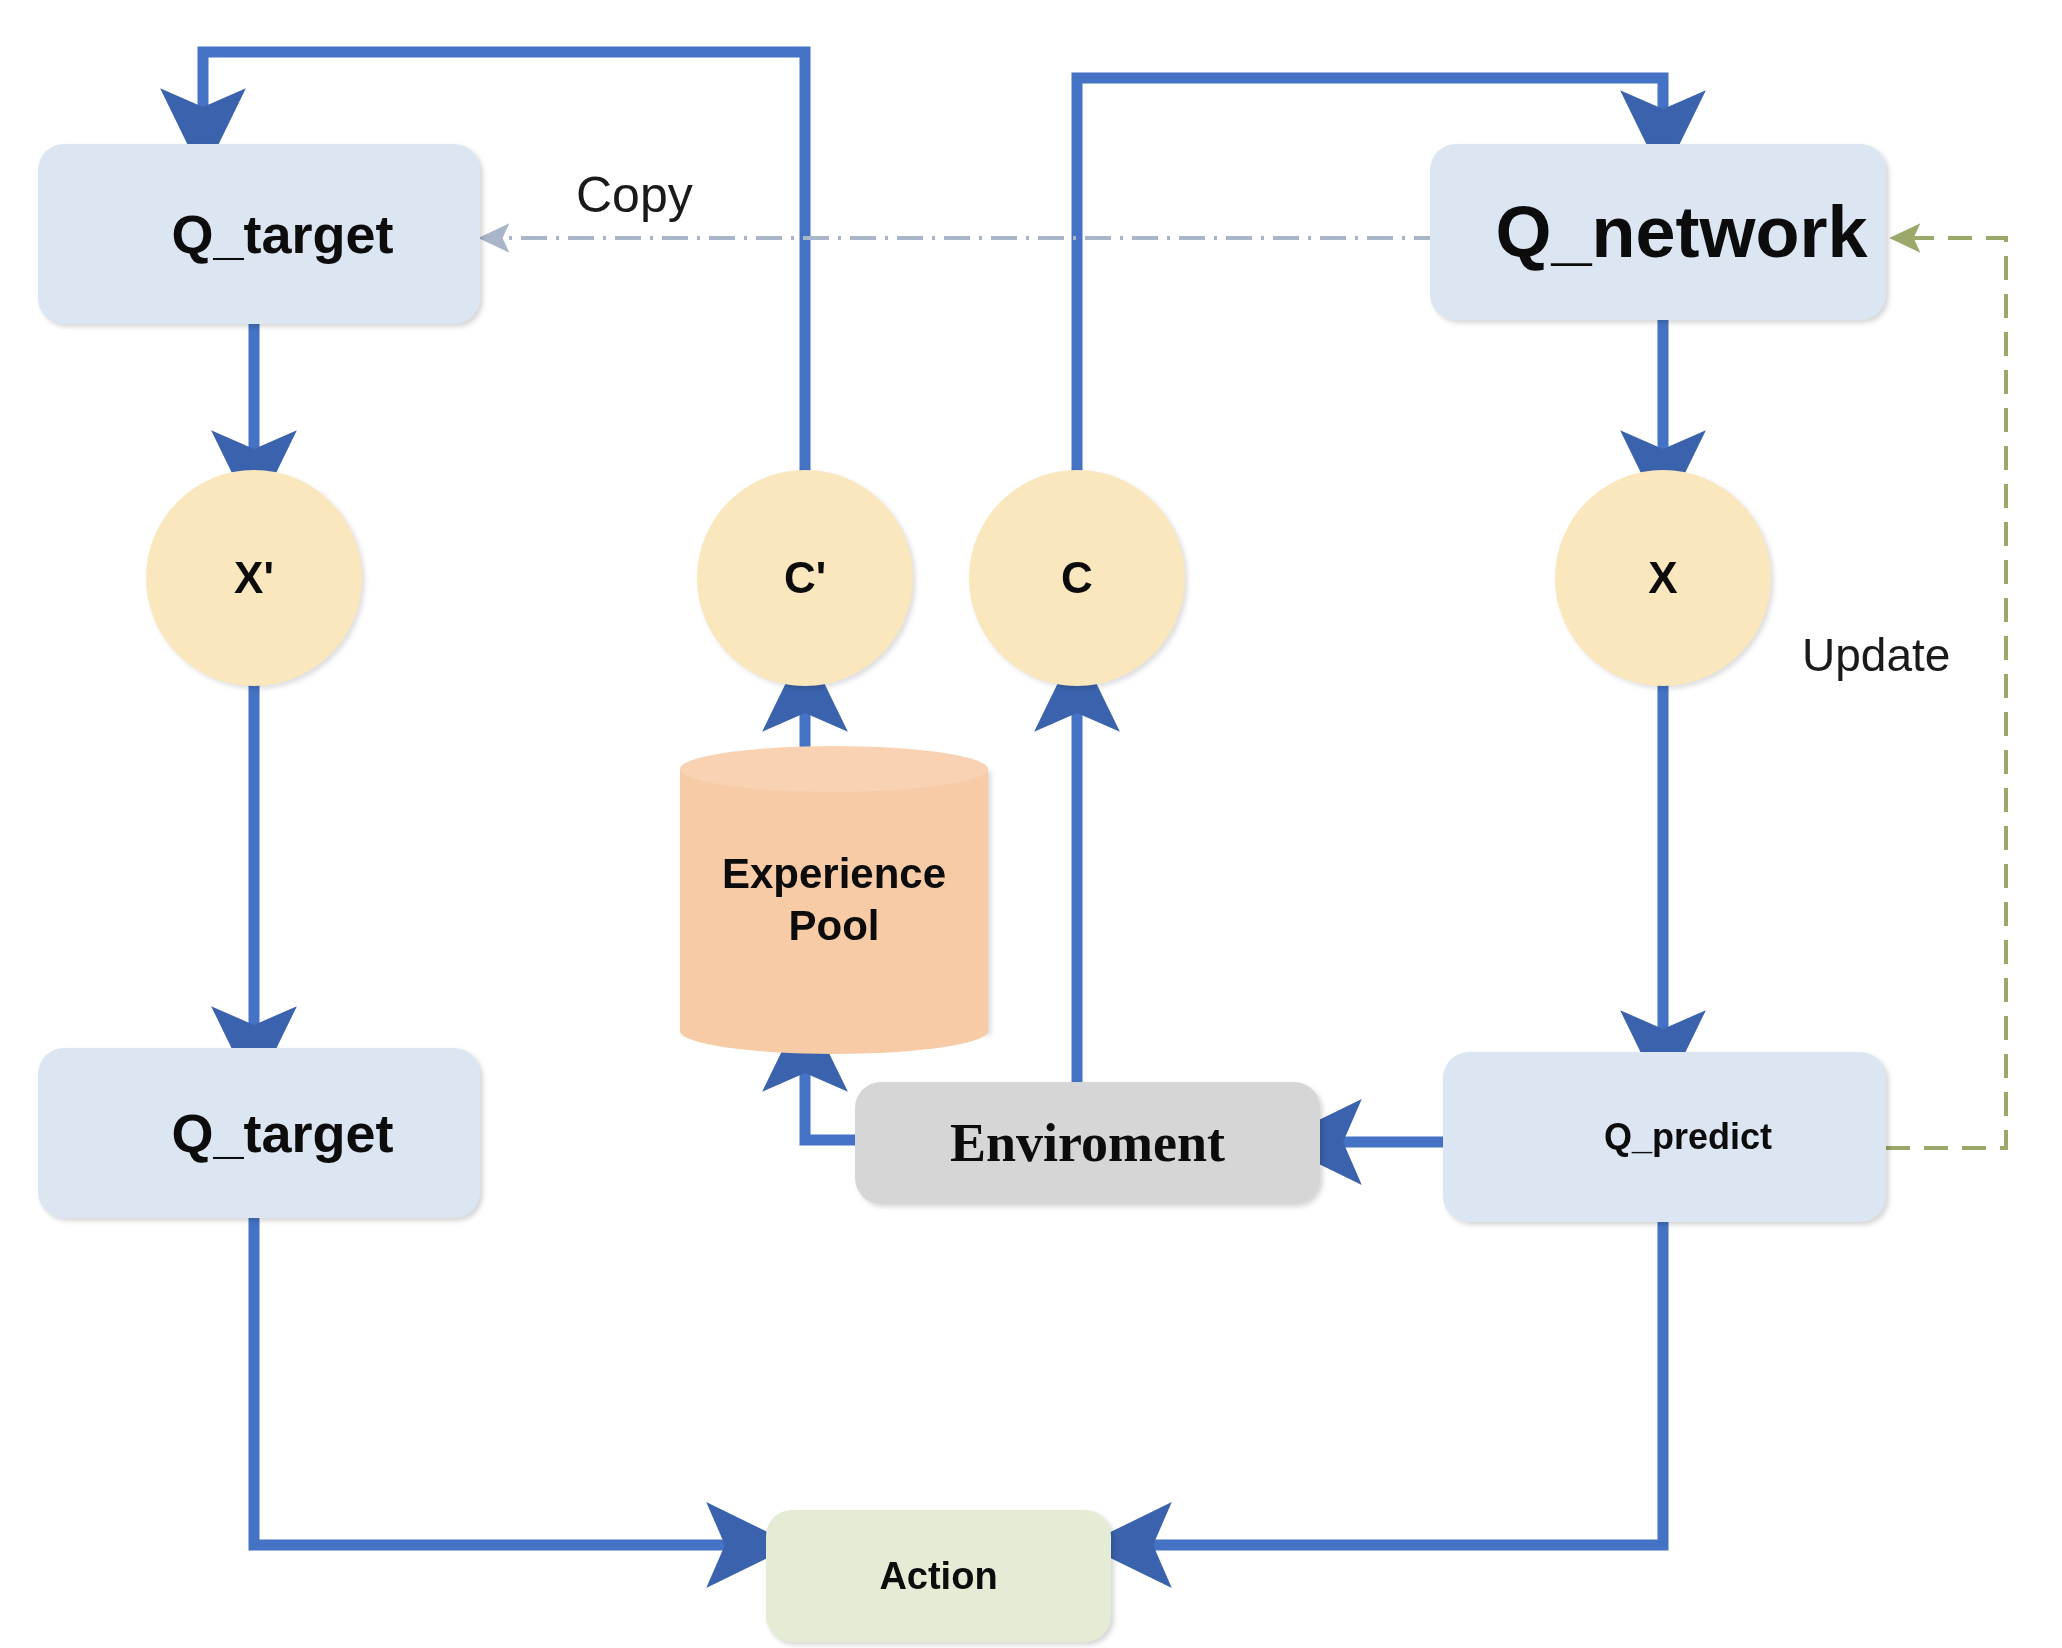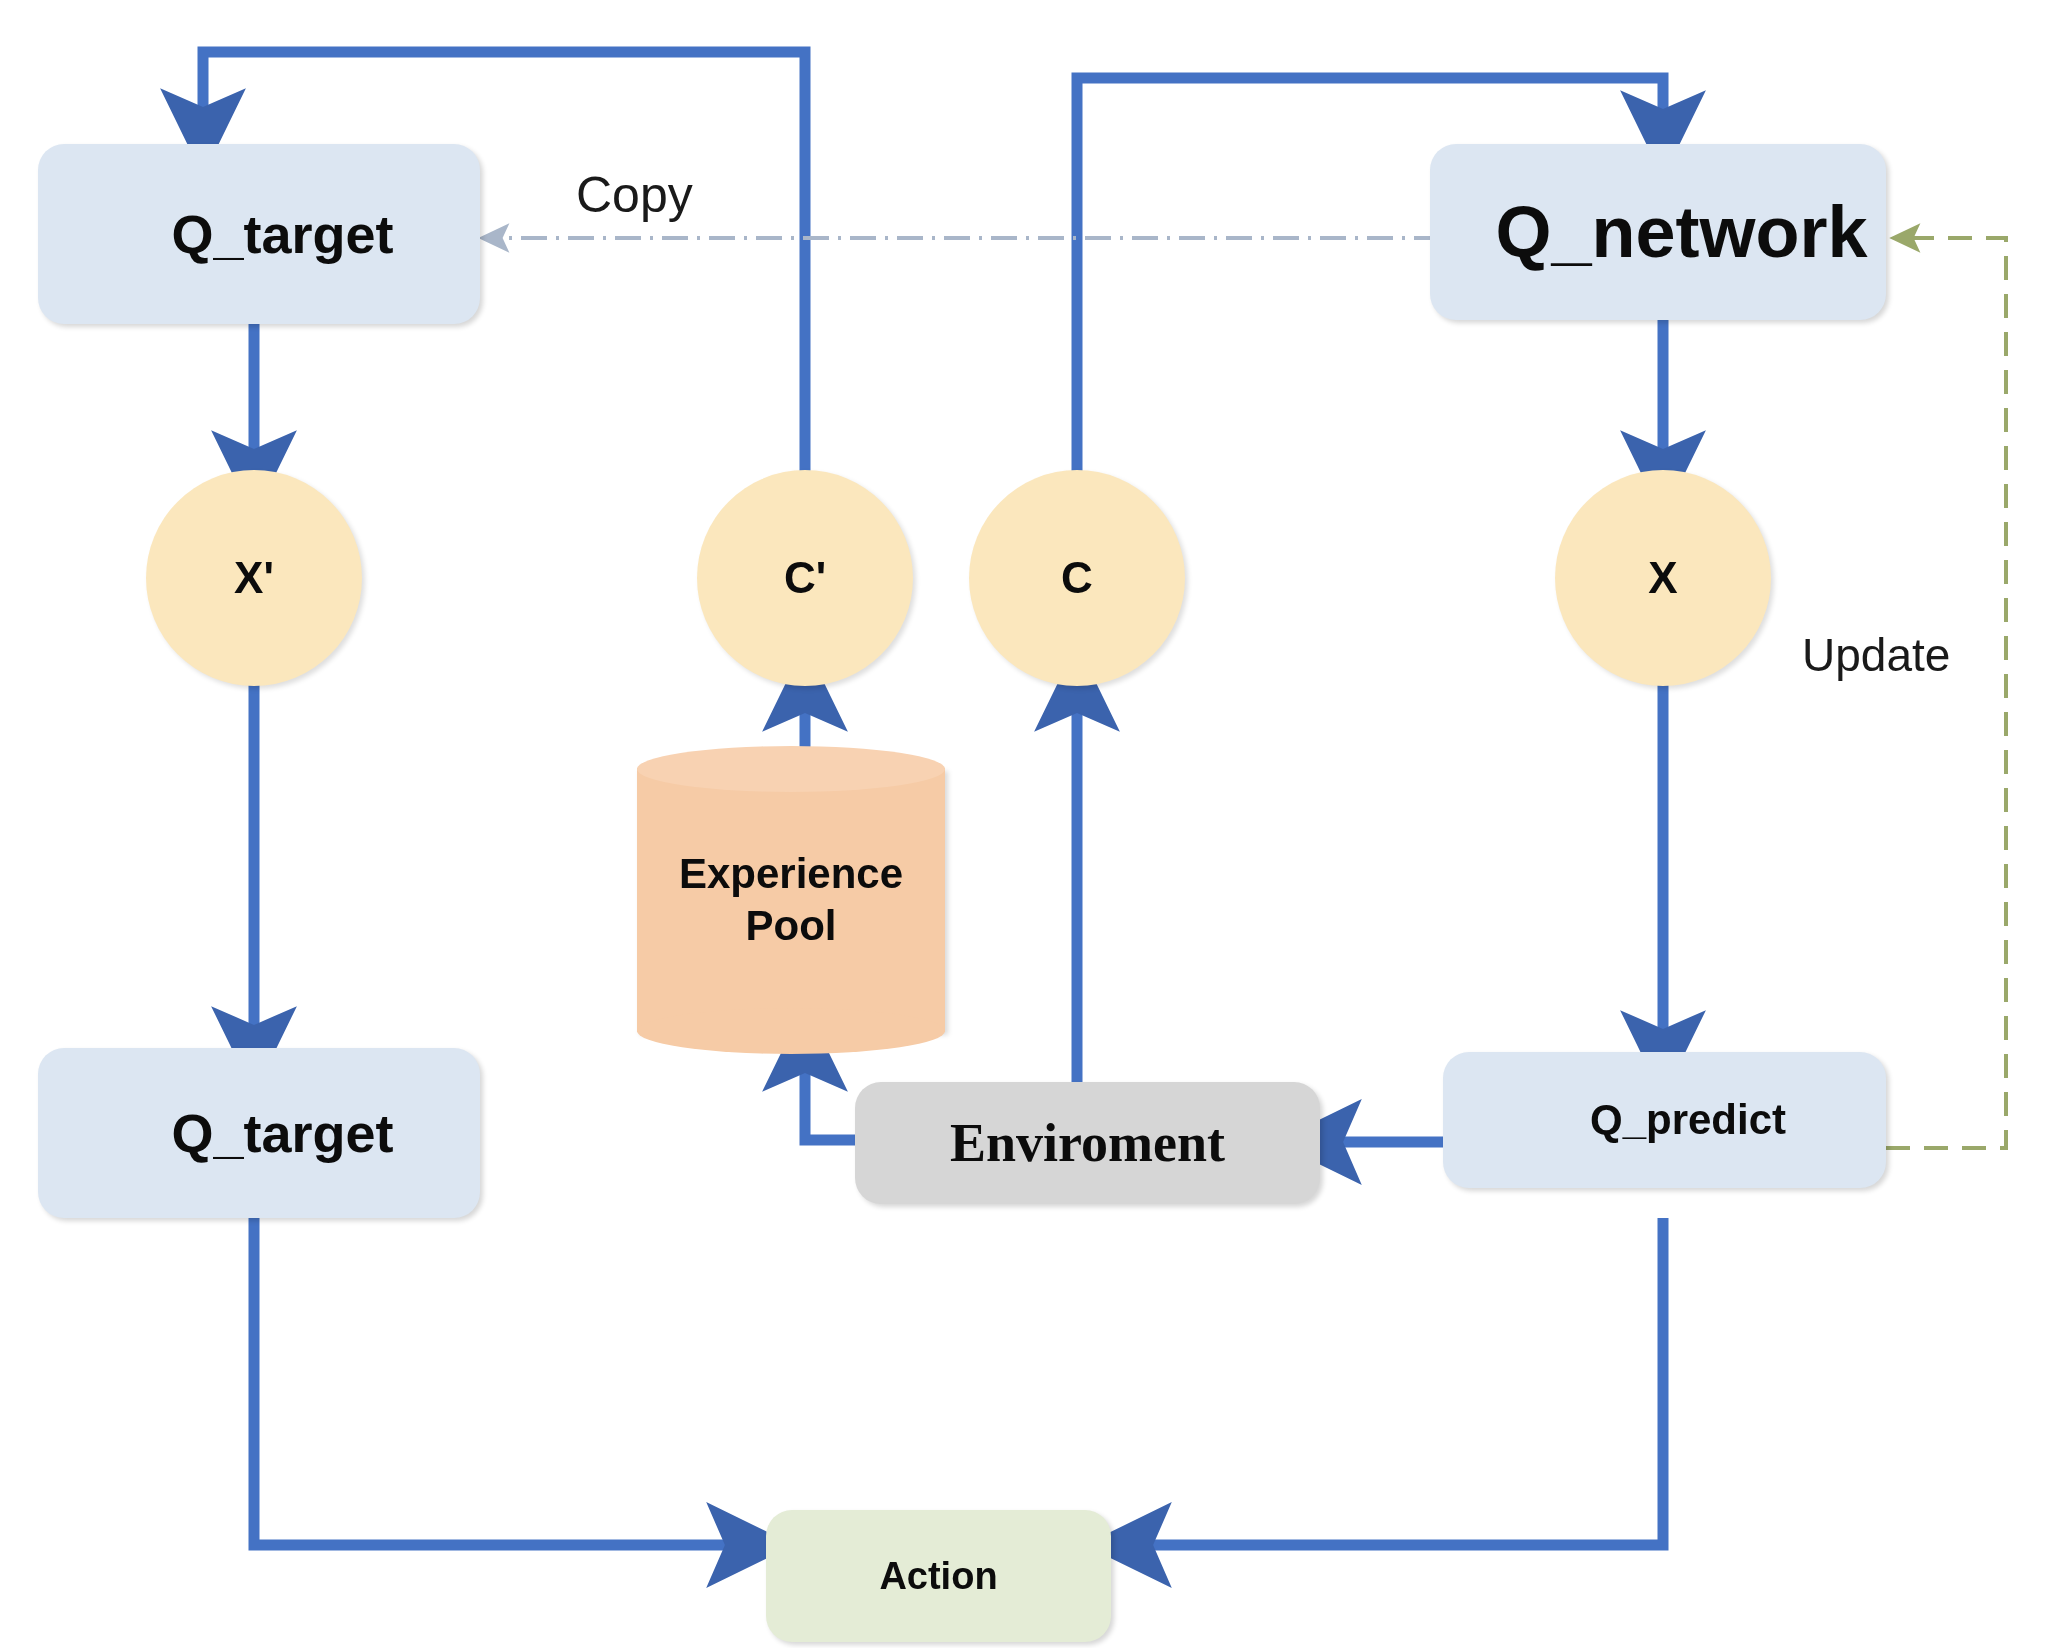--- a/index.html
+++ b/index.html
@@ -10,21 +10,21 @@
   .node{position:absolute;display:flex;align-items:center;justify-content:center;
         text-align:center;box-sizing:border-box;}
   .rbox{border-radius:26px;font-weight:bold;color:#0c0c0c;
         box-shadow:3px 3px 5px rgba(0,0,0,0.16);}
   .blue{background:#dce6f2;padding-left:47px;}
   .grey{background:#d6d6d6;}
   .green{background:#e4ecd6;}
   .circ{border-radius:50%;background:#fbe7bd;font-weight:bold;color:#0c0c0c;
         box-shadow:3px 3px 5px rgba(0,0,0,0.13);}
 
-  .cyl{position:absolute;}
+  .cyl{position:absolute;margin-left:43px;}
   .cyl .body{position:absolute;left:0;top:18px;width:100%;height:calc(100% - 36px);
              background:#f6cba6;box-shadow:3px 3px 5px rgba(0,0,0,0.15);}
   .cyl .cap{position:absolute;left:0;width:100%;height:46px;border-radius:50%;
             background:#f6cba6;}
   .cyl .cap.top{top:-4px;background:#f8d2b2;}
   .cyl .cap.bot{bottom:-4px;}
   .cyl .label{position:absolute;left:0;top:0;width:100%;height:100%;
               display:flex;flex-direction:column;align-items:center;justify-content:center;
               font-weight:bold;color:#0c0c0c;line-height:1.25;}
 
@@ -115,21 +115,21 @@
   </div>
 
   <div class="node rbox blue" style="left:38px;top:1048px;width:442px;height:170px;font-size:54px;">
     <span>Q_target</span>
   </div>
 
   <div class="node rbox grey" style="left:855px;top:1082px;width:465px;height:122px;font-size:54px;font-family:Liberation Serif, serif;">
     <span>Enviroment</span>
   </div>
 
-  <div class="node rbox blue" style="left:1443px;top:1052px;width:443px;height:136px;font-size:42px;">
+  <div class="node rbox blue" style="left:1443px;top:1052px;width:443px;height:170px;font-size:36px;">
     <span>Q_predict</span>
   </div>
 
   <div class="node rbox green" style="left:766px;top:1478px;width:345px;height:132px;font-size:38px;margin-top:32px;">
     <span>Action</span>
   </div>
 
   <div class="lbl" style="left:576px;top:166px;font-size:50px;">Copy</div>
 
   <div class="lbl" style="left:1802px;top:628px;font-size:46px;">Update</div>

